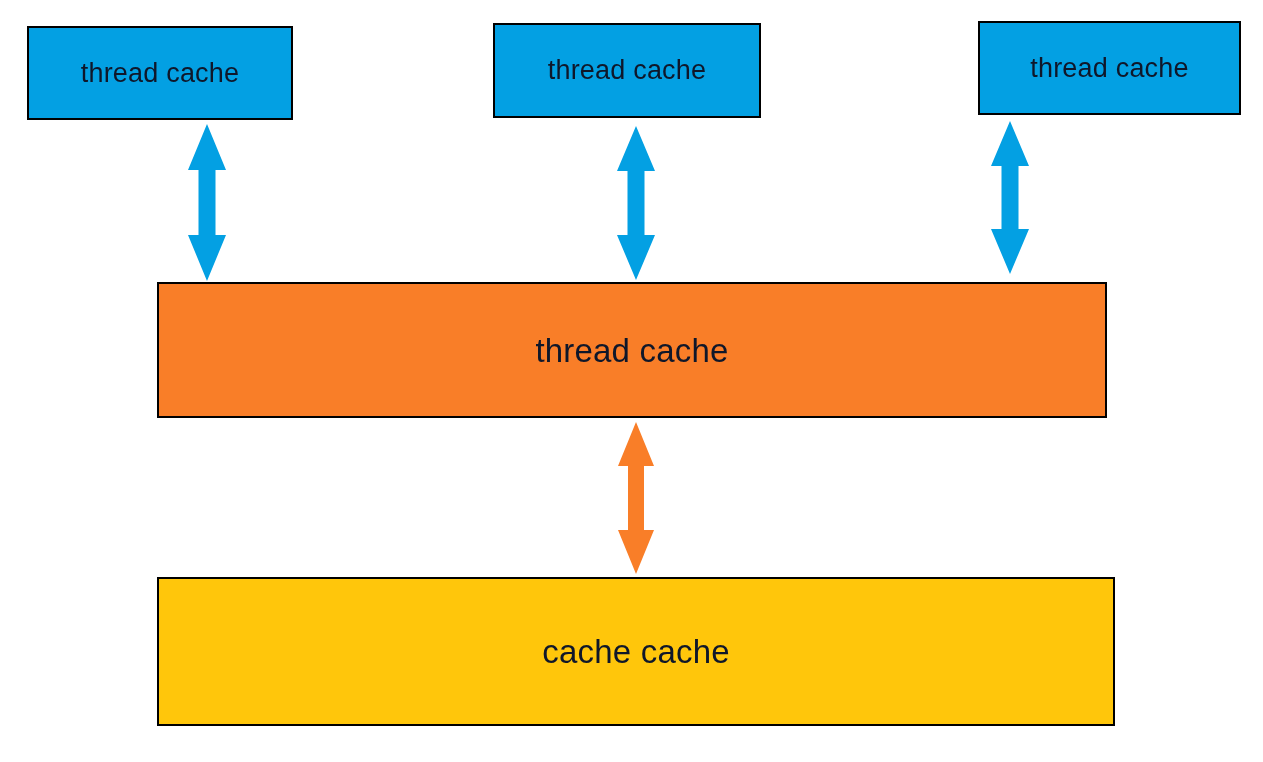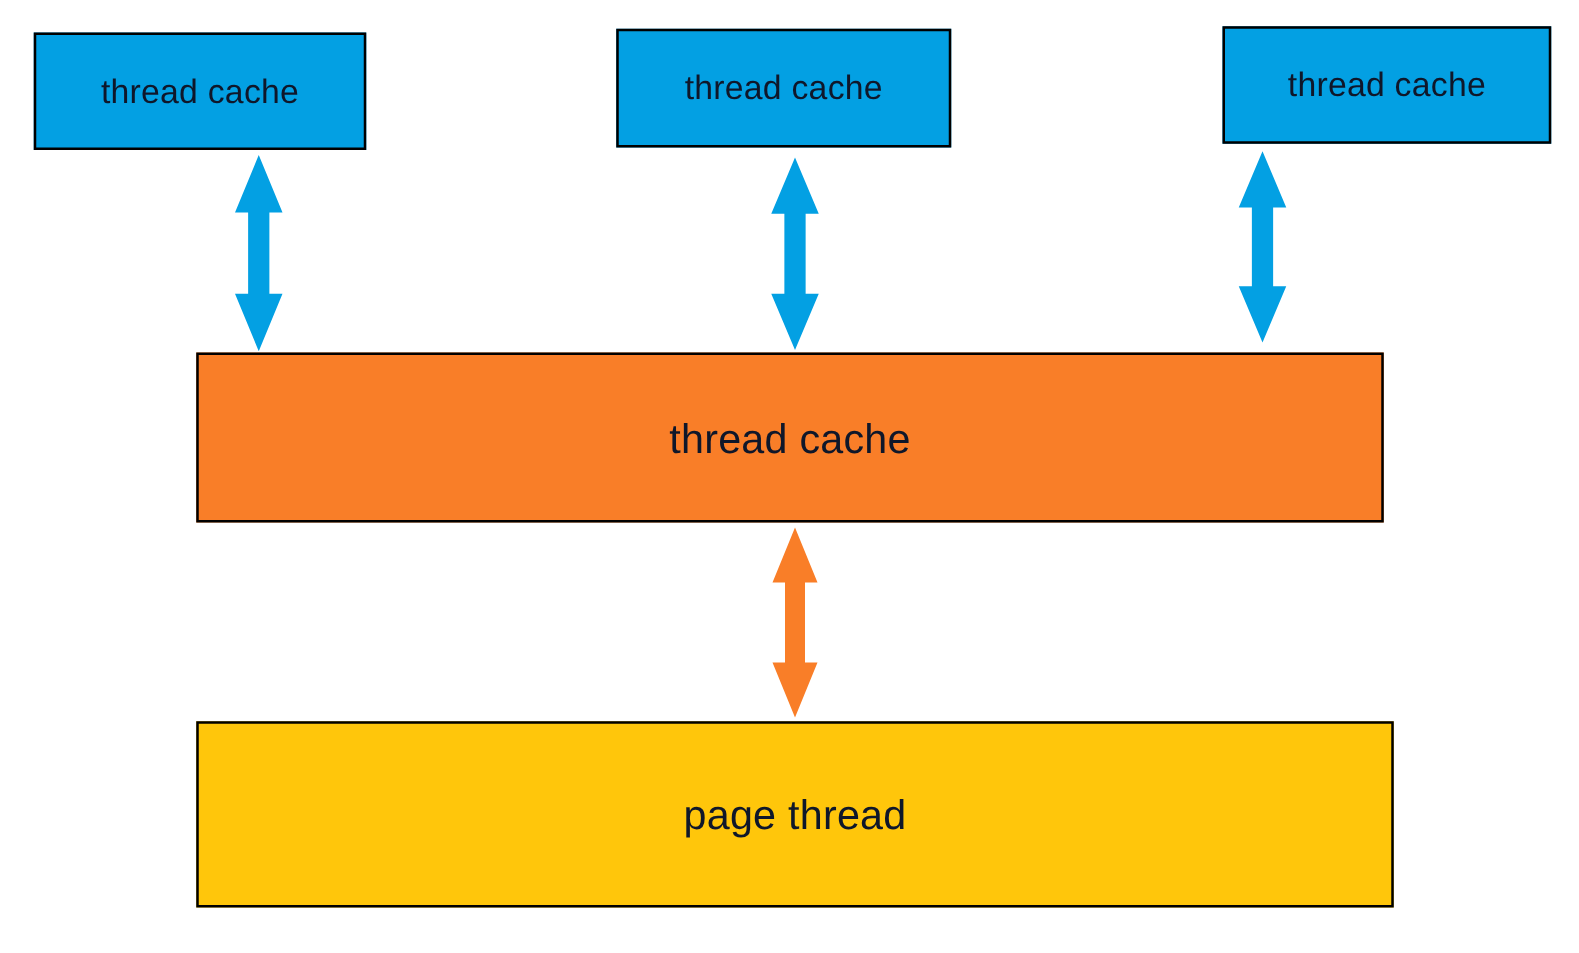--- a/index.html
+++ b/index.html
@@ -61,21 +61,21 @@
 
   <div class="node thread-node" id="node-thread-cache-3" style="left:978px; top:21px; width:263px; height:94px; background:#03A0E3;">
     <span class="node-label">thread cache</span>
   </div>
 
   <div class="node central-node" id="node-central-cache" style="left:157px; top:282px; width:950px; height:136px; background:#F97E28;">
     <span class="node-label">thread cache</span>
   </div>
 
   <div class="node page-node" id="node-page-cache" style="left:157px; top:577px; width:958px; height:149px; background:#FFC60B;">
-    <span class="node-label">page thread</span>
+    <span class="node-label">cache cache</span>
   </div>
 
   <svg class="arrow" style="left:188px; top:124px;" width="38" height="157" viewBox="0 0 38 157">
     <polygon points="19,0 38,46 27.5,46 27.5,111 38,111 19,157 0,111 10.5,111 10.5,46 0,46" fill="#03A0E3"></polygon>
   </svg>
 
   <svg class="arrow" style="left:617px; top:126px;" width="38" height="154" viewBox="0 0 38 154">
     <polygon points="19,0 38,45 27.5,45 27.5,109 38,109 19,154 0,109 10.5,109 10.5,45 0,45" fill="#03A0E3"></polygon>
   </svg>
 

